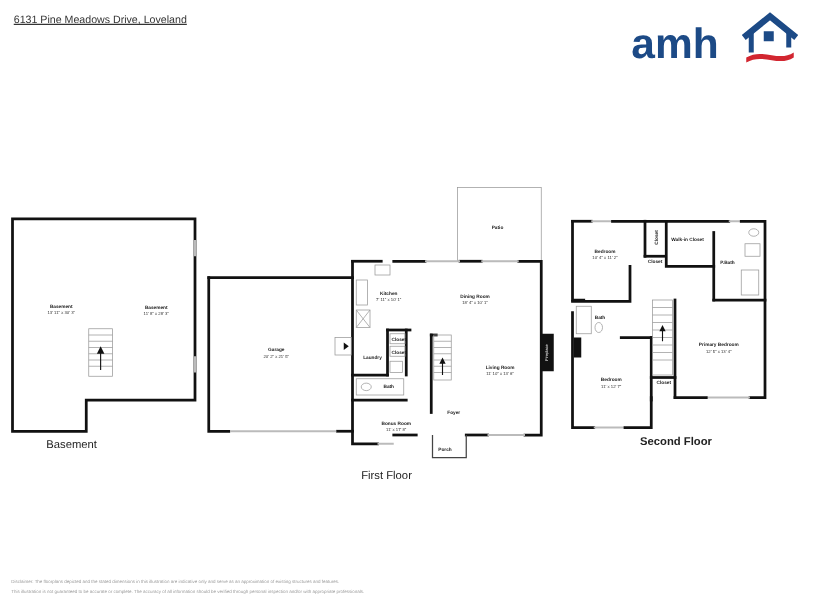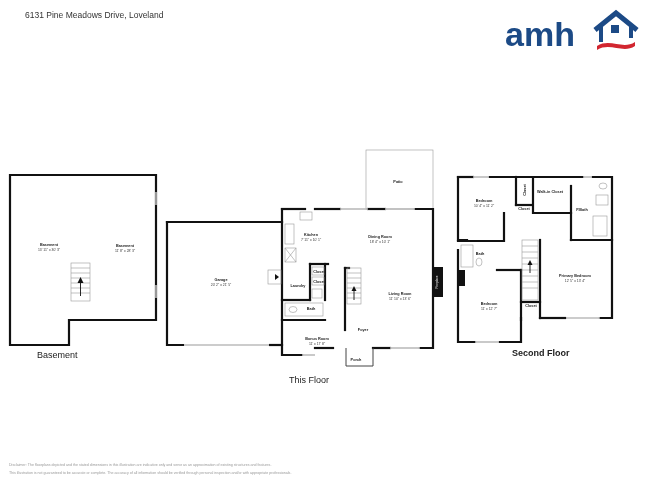--- a/index.html
+++ b/index.html
@@ -1,17 +1,17 @@
 <!DOCTYPE html>
 <html><head>
 <meta charset="utf-8">
 <style>
   html, body { margin: 0; padding: 0; background: #ffffff; }
   body { width: 650px; height: 488px; position: relative; overflow: hidden; font-family: "Liberation Sans", sans-serif; color: #222; }
-  .address { position: absolute; left: 25px; top: 10px; font-size: 8.5px; color: #333; }
+  .address { position: absolute; left: 11px; top: 10px; font-size: 8.5px; color: #333; text-decoration: underline; }
   .logo { position: absolute; left: 505px; top: 8px; width: 135px; height: 45px; }
   .plan { position: absolute; left: 0; top: 0; }
   .floor-label { position: absolute; font-size: 9px; color: #222; }
   .disclaimer { position: absolute; left: 9px; font-size: 3.6px; color: #999; white-space: nowrap; }
   svg text { font-family: "Liberation Sans", sans-serif; }
 </style>
 </head>
 <body>
 
 <div class="address">6131 Pine Meadows Drive, Loveland</div>
@@ -196,17 +196,17 @@
     <text class="rn" x="480" y="255">Bath</text>
     <text class="rn" x="575" y="277">Primary Bedroom</text>
     <text class="rd" x="575" y="282">12' 5" x 13' 4"</text>
     <text class="rn" x="489" y="305">Bedroom</text>
     <text class="rd" x="489" y="310">11' x 12' 7"</text>
     <text class="rn" x="531" y="307">Closet</text>
   </g>
 </svg>
 
 <div class="floor-label" style="left:37px; top:350px;">Basement</div>
-<div class="floor-label" style="left:289px; top:375px;">This Floor</div>
+<div class="floor-label" style="left:289px; top:375px;">First Floor</div>
 <div class="floor-label" style="left:512px; top:348px;font-weight:bold;">Second Floor</div>
 
 <div class="disclaimer" style="top:463px;">Disclaimer: The floorplans depicted and the stated dimensions in this illustration are indicative only and serve as an approximation of existing structures and features.</div>
 <div class="disclaimer" style="top:471px;">This illustration is not guaranteed to be accurate or complete. The accuracy of all information should be verified through personal inspection and/or with appropriate professionals.</div>
 
 </body></html>

